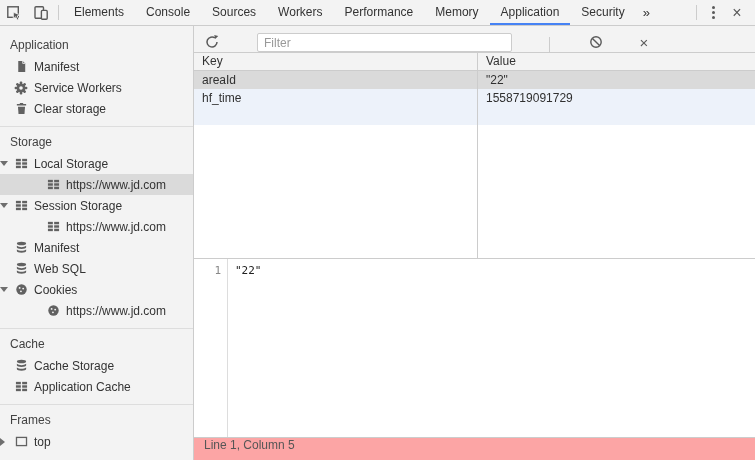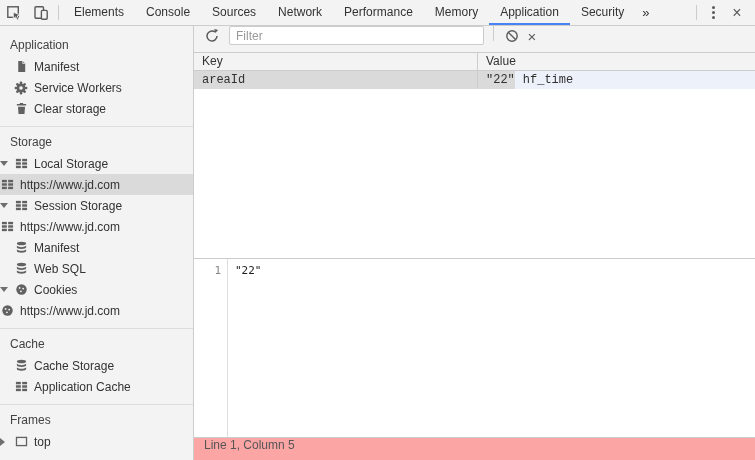--- a/index.html
+++ b/index.html
@@ -28,44 +28,44 @@
 
   
   .dt-body{display:flex;height:434px;}
 
   
   .sidebar{width:194px;background:#f3f3f3;border-right:1px solid #ccc;padding-top:4px;overflow:hidden;}
   .section{padding:4px 0 7px 0;}
   .section + .section{border-top:1px solid #ddd;}
   .section-title{height:22px;line-height:22px;padding-left:10px;color:#424242;}
   .si{display:flex;align-items:center;height:21px;cursor:pointer;white-space:nowrap;}
-  .si.sub{}
+  .si.sub{padding-left:46px;}
   .si.selected{background:var(--selection);}
   .arrow{width:14px;display:flex;align-items:center;justify-content:flex-start;flex:none;}
   .tri-down{width:0;height:0;border-left:4px solid transparent;border-right:4px solid transparent;border-top:5px solid #6e6e6e;}
   .tri-right{width:0;height:0;border-top:4px solid transparent;border-bottom:4px solid transparent;border-left:5px solid #6e6e6e;}
   .spacer{width:14px;flex:none;}
   .si .ico{width:14px;height:14px;margin-right:6px;flex:none;display:flex;align-items:center;justify-content:center;}
   .si .lbl{color:#333;}
 
   
   .main{flex:1;display:flex;flex-direction:column;background:#fff;min-width:0;}
-  .toolbar{height:27px;background:#f3f3f3;border-bottom:1px solid #ccc;display:flex;align-items:flex-start;padding-left:8px;flex:none;}
+  .toolbar{height:27px;background:#f3f3f3;border-bottom:1px solid #ccc;display:flex;align-items:flex-end;padding-left:8px;flex:none;gap:28px;}
   .icon-btn{width:20px;height:20px;display:flex;align-items:center;justify-content:center;cursor:pointer;flex:none;}
   .filter-input{margin-left:7px;width:255px;height:19px;border:1px solid #ccc;border-radius:2px;background:#fff;font-family:"Liberation Sans","DejaVu Sans",sans-serif;font-size:12px;padding:0 6px;color:#303030;outline:none;flex:none;}
   .filter-input::placeholder{color:#999;}
   .t-sep{width:1px;height:15px;background:#ccc;margin:0 8px 0 9px;flex:none;}
   .tclose{font-size:15px;color:#5a5a5a;}
 
   .grid-header{height:18px;display:flex;background:#f3f3f3;border-bottom:1px solid #ccc;flex:none;}
   .gh-cell{line-height:17px;padding-left:8px;color:#333;}
   .gh-key{width:284px;border-right:1px solid #ccc;flex:none;}
   .gh-value{flex:1;}
 
-  .grid-body{height:187px;display:flex;flex-direction:row;background:#fff;flex:none;font-family:Liberation Mono, monospace;}
+  .grid-body{height:187px;display:flex;flex-direction:column;background:#fff;flex:none;}
   .row{display:flex;height:18px;flex:none;cursor:default;}
   .row .cell{line-height:18px;padding-left:8px;white-space:nowrap;overflow:hidden;}
   .c-key{width:284px;border-right:1px solid #ccc;flex:none;}
   .c-val{flex:1;}
   .row.selected{background:var(--selection);}
   .row.stripe{background:var(--stripe);}
   .row.filler{flex:1;height:auto;}
 
   .preview{height:179px;border-top:1px solid #ccc;display:flex;background:#fff;flex:none;font-family:"DejaVu Sans Mono","Liberation Mono",monospace;font-size:11px;}
   .gutter{width:34px;border-right:1px solid #ddd;text-align:right;padding:5px 6px 0 0;color:#888;flex:none;}
@@ -95,21 +95,21 @@
           <rect x="2" y="1.8" width="8.5" height="11.5" rx="1" fill="none" stroke="#5a5a5a" stroke-width="1.4"></rect>
           <rect x="8.4" y="5.4" width="5.8" height="8.8" rx="1" fill="#f3f3f3" stroke="#5a5a5a" stroke-width="1.4"></rect>
         </svg>
       </span>
     </div>
     <div class="tb-sep"></div>
     <div class="tabs">
       <div class="tab">Elements</div>
       <div class="tab">Console</div>
       <div class="tab">Sources</div>
-      <div class="tab">Network</div>
+      <div class="tab">Workers</div>
       <div class="tab">Performance</div>
       <div class="tab">Memory</div>
       <div class="tab active">Application</div>
       <div class="tab">Security</div>
     </div>
     <div class="chevron">»</div>
     <div class="tb-right">
       <div class="tb-sep"></div>
       <div class="kebab">
           <i></i>

